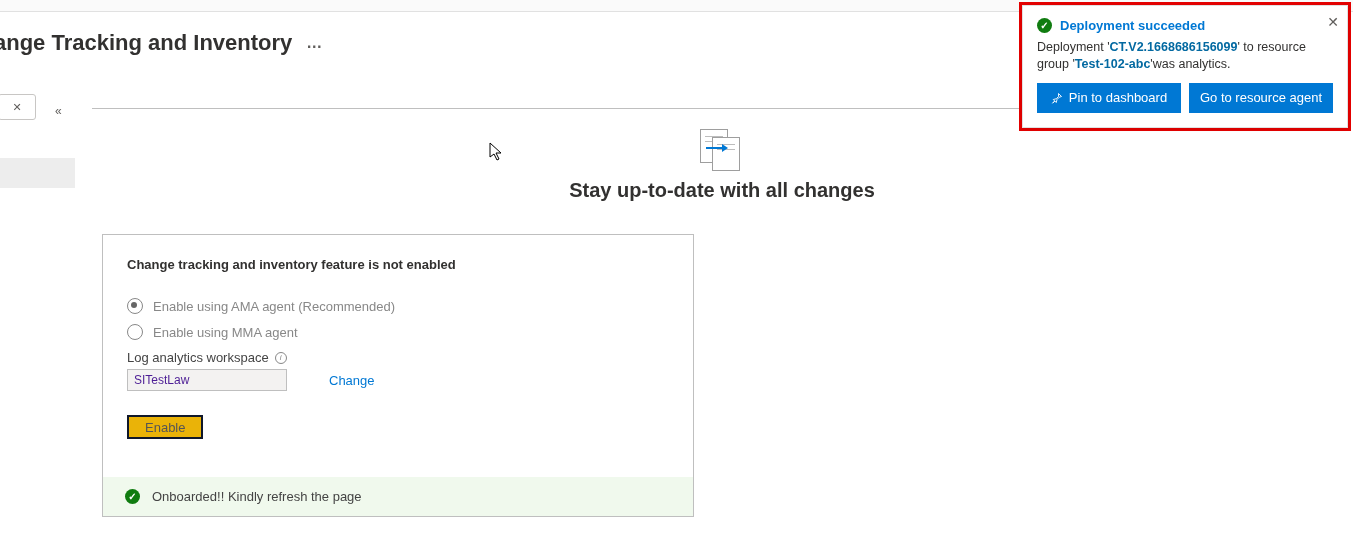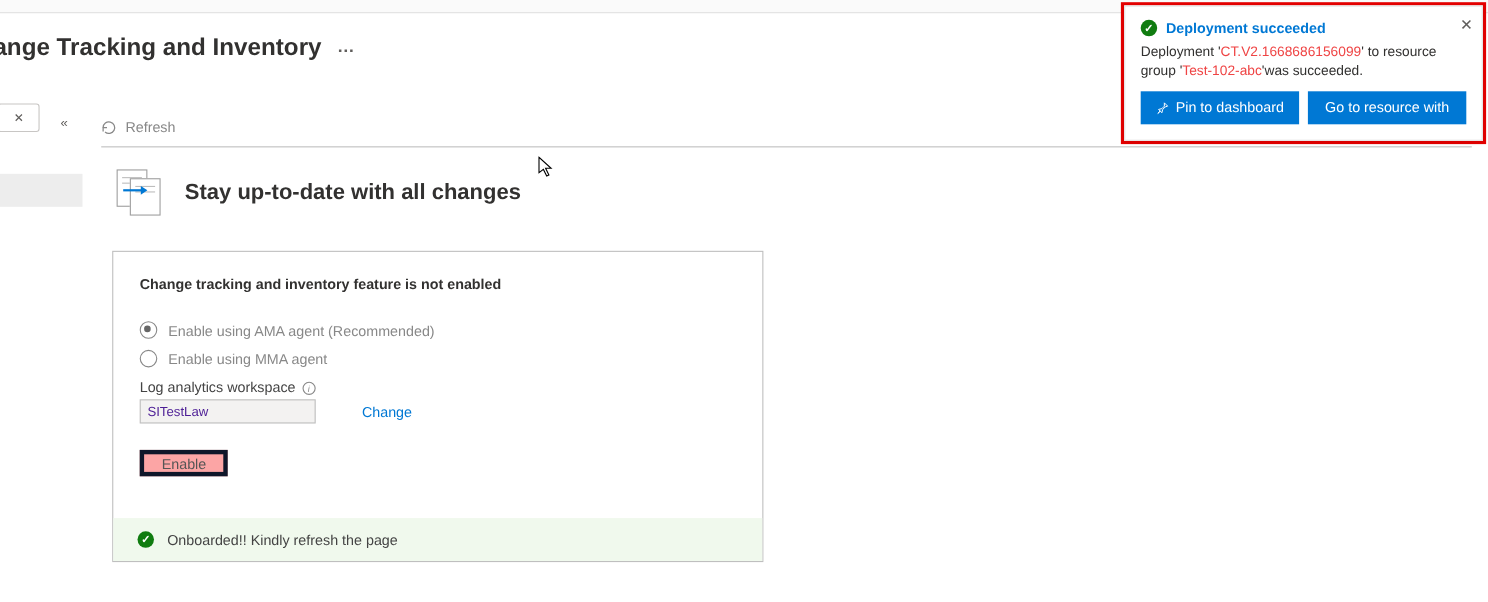--- a/index.html
+++ b/index.html
@@ -83,23 +83,24 @@
     }
     .refresh-row svg { width: 14px; height: 14px; }
     .divider {
       height: 1px;
       background: #bfbfbf;
       margin-bottom: 20px;
     }
     .hero {
       display: flex;
       align-items: center;
-      gap: 18px;
+      gap: 8px;
       margin-bottom: 32px;
       margin-left: 14px;
+      flex-direction: column;
     }
     .hero-icon {
       width: 44px;
       height: 42px;
       position: relative;
     }
     .doc1, .doc2 {
       position: absolute;
       width: 28px;
       height: 34px;
@@ -167,21 +168,21 @@
       position: absolute;
       left: 3px; top: 3px;
       width: 6px; height: 6px;
       background: #666;
       border-radius: 50%;
     }
     .field-label {
       color: #444;
       font-size: 13px;
       display: flex;
-      align-items: flex-end;
+      align-items: center;
       gap: 6px;
     }
     .info-circle {
       width: 12px; height: 12px;
       border: 1px solid #888;
       border-radius: 50%;
       display: inline-flex;
       align-items: center;
       justify-content: center;
       font-size: 8px;
@@ -205,22 +206,22 @@
     }
     .change-link {
       color: #0078d4;
       font-size: 13px;
       margin-left: 24px;
     }
     .enable-btn {
       margin-top: 24px;
       height: 24px;
       padding: 0 16px;
-      border: 4px solid #0f172a;
-      background: #fca5a5;
+      border: 2px solid #0f172a;
+      background: #eab308;
       color: #555;
       font-size: 13px;
     }
     .status-bar {
       margin: 38px -24px 0 -24px;
       padding: 12px 22px;
       background: #f0f9ed;
       display: flex;
       align-items: center;
       gap: 12px;
@@ -272,21 +273,21 @@
       top: 8px;
       font-size: 14px;
       color: #605e5c;
     }
     .toast-body {
       font-size: 12.5px;
       color: #323130;
       line-height: 1.35;
       margin-bottom: 10px;
     }
-    .toast-body .link { color: #ef4444; }
+    .toast-body .link { color: #0369a1; font-weight: bold; }
     .toast-buttons {
       display: flex;
       gap: 8px;
     }
     .toast-btn {
       flex: 1;
       height: 30px;
       background: #0078d4;
       color: #fff;
       border: none;
@@ -317,27 +318,20 @@
   <span class="ellipsis">…</span>
 </h1>
 
 <div class="side-stub">
   <div class="close-pill">✕</div>
 </div>
 <div class="collapse-chevron">«</div>
 <div class="selected-row"></div>
 
 <div class="content">
-  <div class="refresh-row">
-    <svg viewBox="0 0 16 16" fill="none" stroke="#888" stroke-width="1.3">
-      <path d="M2 8a6 6 0 1 1 2 4.5"></path>
-      <path d="M2 12V8h4"></path>
-    </svg>
-    <span>Refresh</span>
-  </div>
   <div class="divider"></div>
 
   <div class="hero">
     <div class="hero-icon">
       <div class="doc1 doc-lines"></div>
       <div class="doc2 doc-lines"></div>
       <div class="doc-arrow"></div>
     </div>
     <div class="hero-title">Stay up-to-date with all changes</div>
   </div>
@@ -373,31 +367,31 @@
 </div>
 
 <div class="toast-highlight">
   <div class="toast">
     <div class="toast-title-row">
       <span class="check-circle">✓</span>
       <span class="toast-title">Deployment succeeded</span>
     </div>
     <span class="toast-close">✕</span>
     <div class="toast-body">
-      <span>Deployment '</span><span class="link">CT.V2.1668686156099</span><span>' to resource group '</span><span class="link">Test-102-abc</span><span>'was succeeded.</span>
+      <span>Deployment '</span><span class="link">CT.V2.1668686156099</span><span>' to resource group '</span><span class="link">Test-102-abc</span><span>'was analytics.</span>
     </div>
     <div class="toast-buttons">
       <button class="toast-btn">
         <svg class="pin-icon" viewBox="0 0 16 16" fill="none" stroke="#fff" stroke-width="1.2">
           <path d="M10 2l4 4-3 1-3 3-1 4-2-2-3 3 3-3-2-2 4-1 3-3z"></path>
         </svg>
         <span>Pin to dashboard</span>
       </button>
       <button class="toast-btn">
-        <span>Go to resource with</span>
+        <span>Go to resource agent</span>
       </button>
     </div>
   </div>
 </div>
 
 <svg class="cursor" width="16" height="20" viewBox="0 0 16 20">
   <path d="M1 1 L1 15 L5 12 L8 18 L10 17 L7 11 L12 11 Z" fill="#fff" stroke="#000" stroke-width="1"></path>
 </svg>
 
 </body></html>

